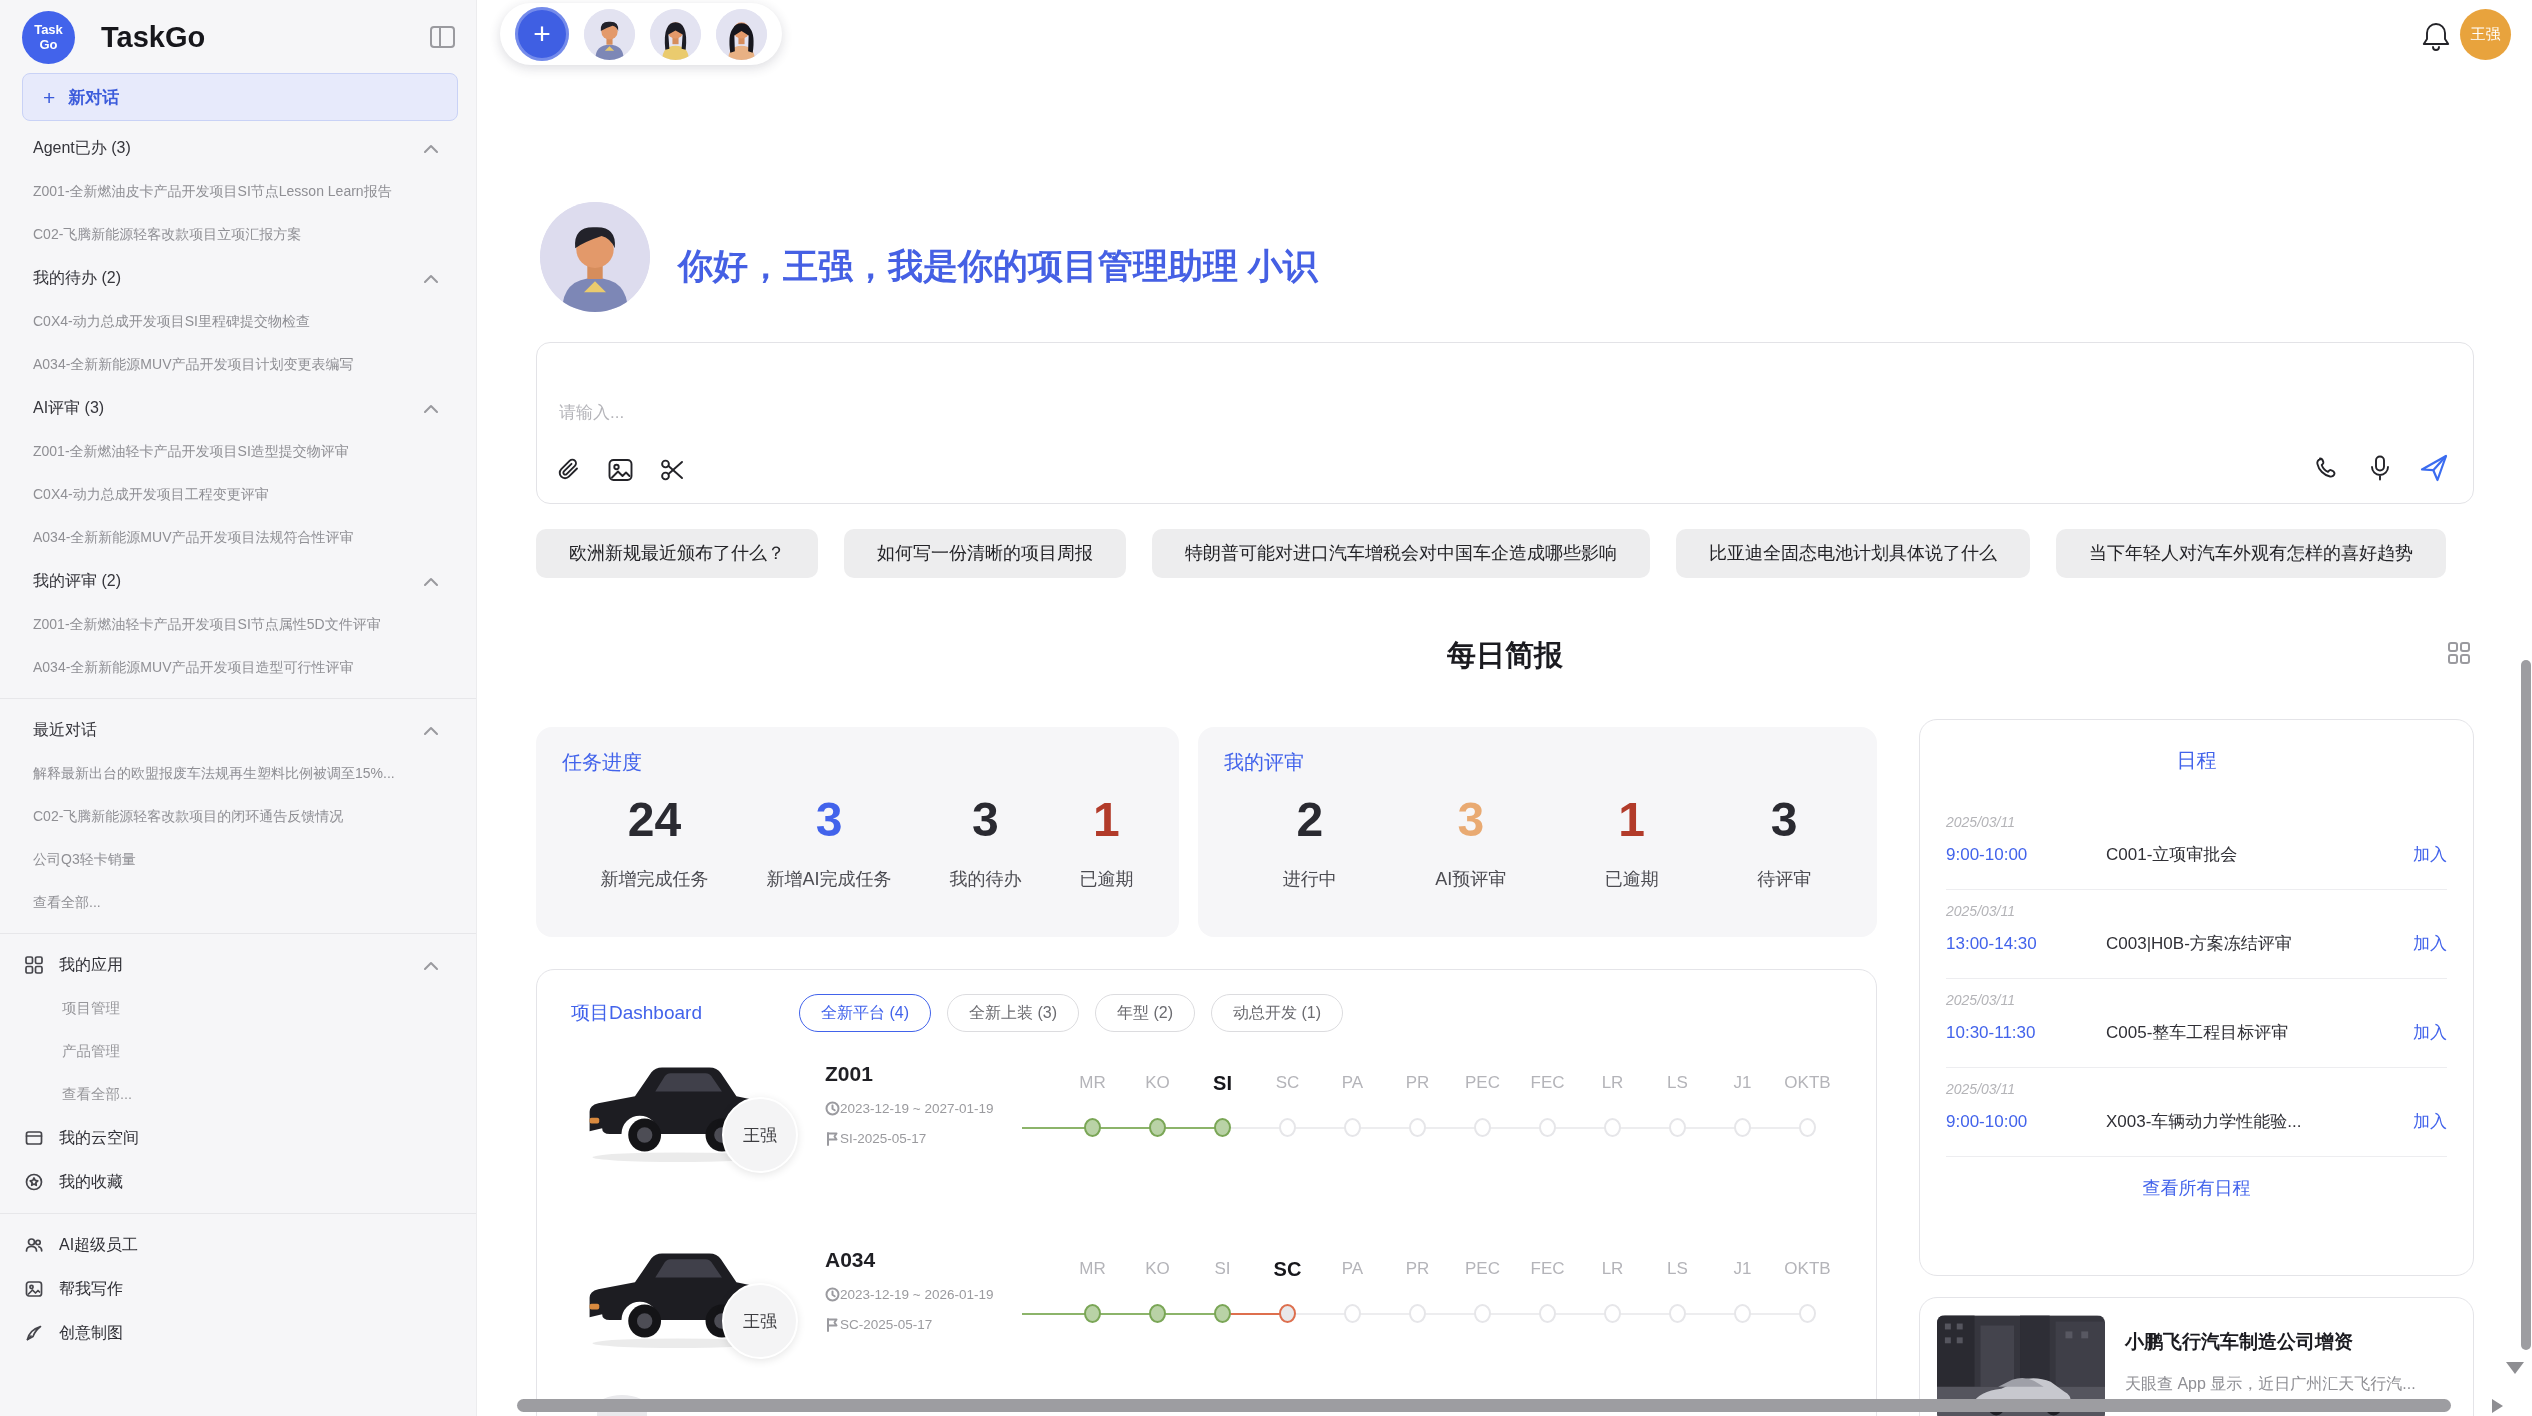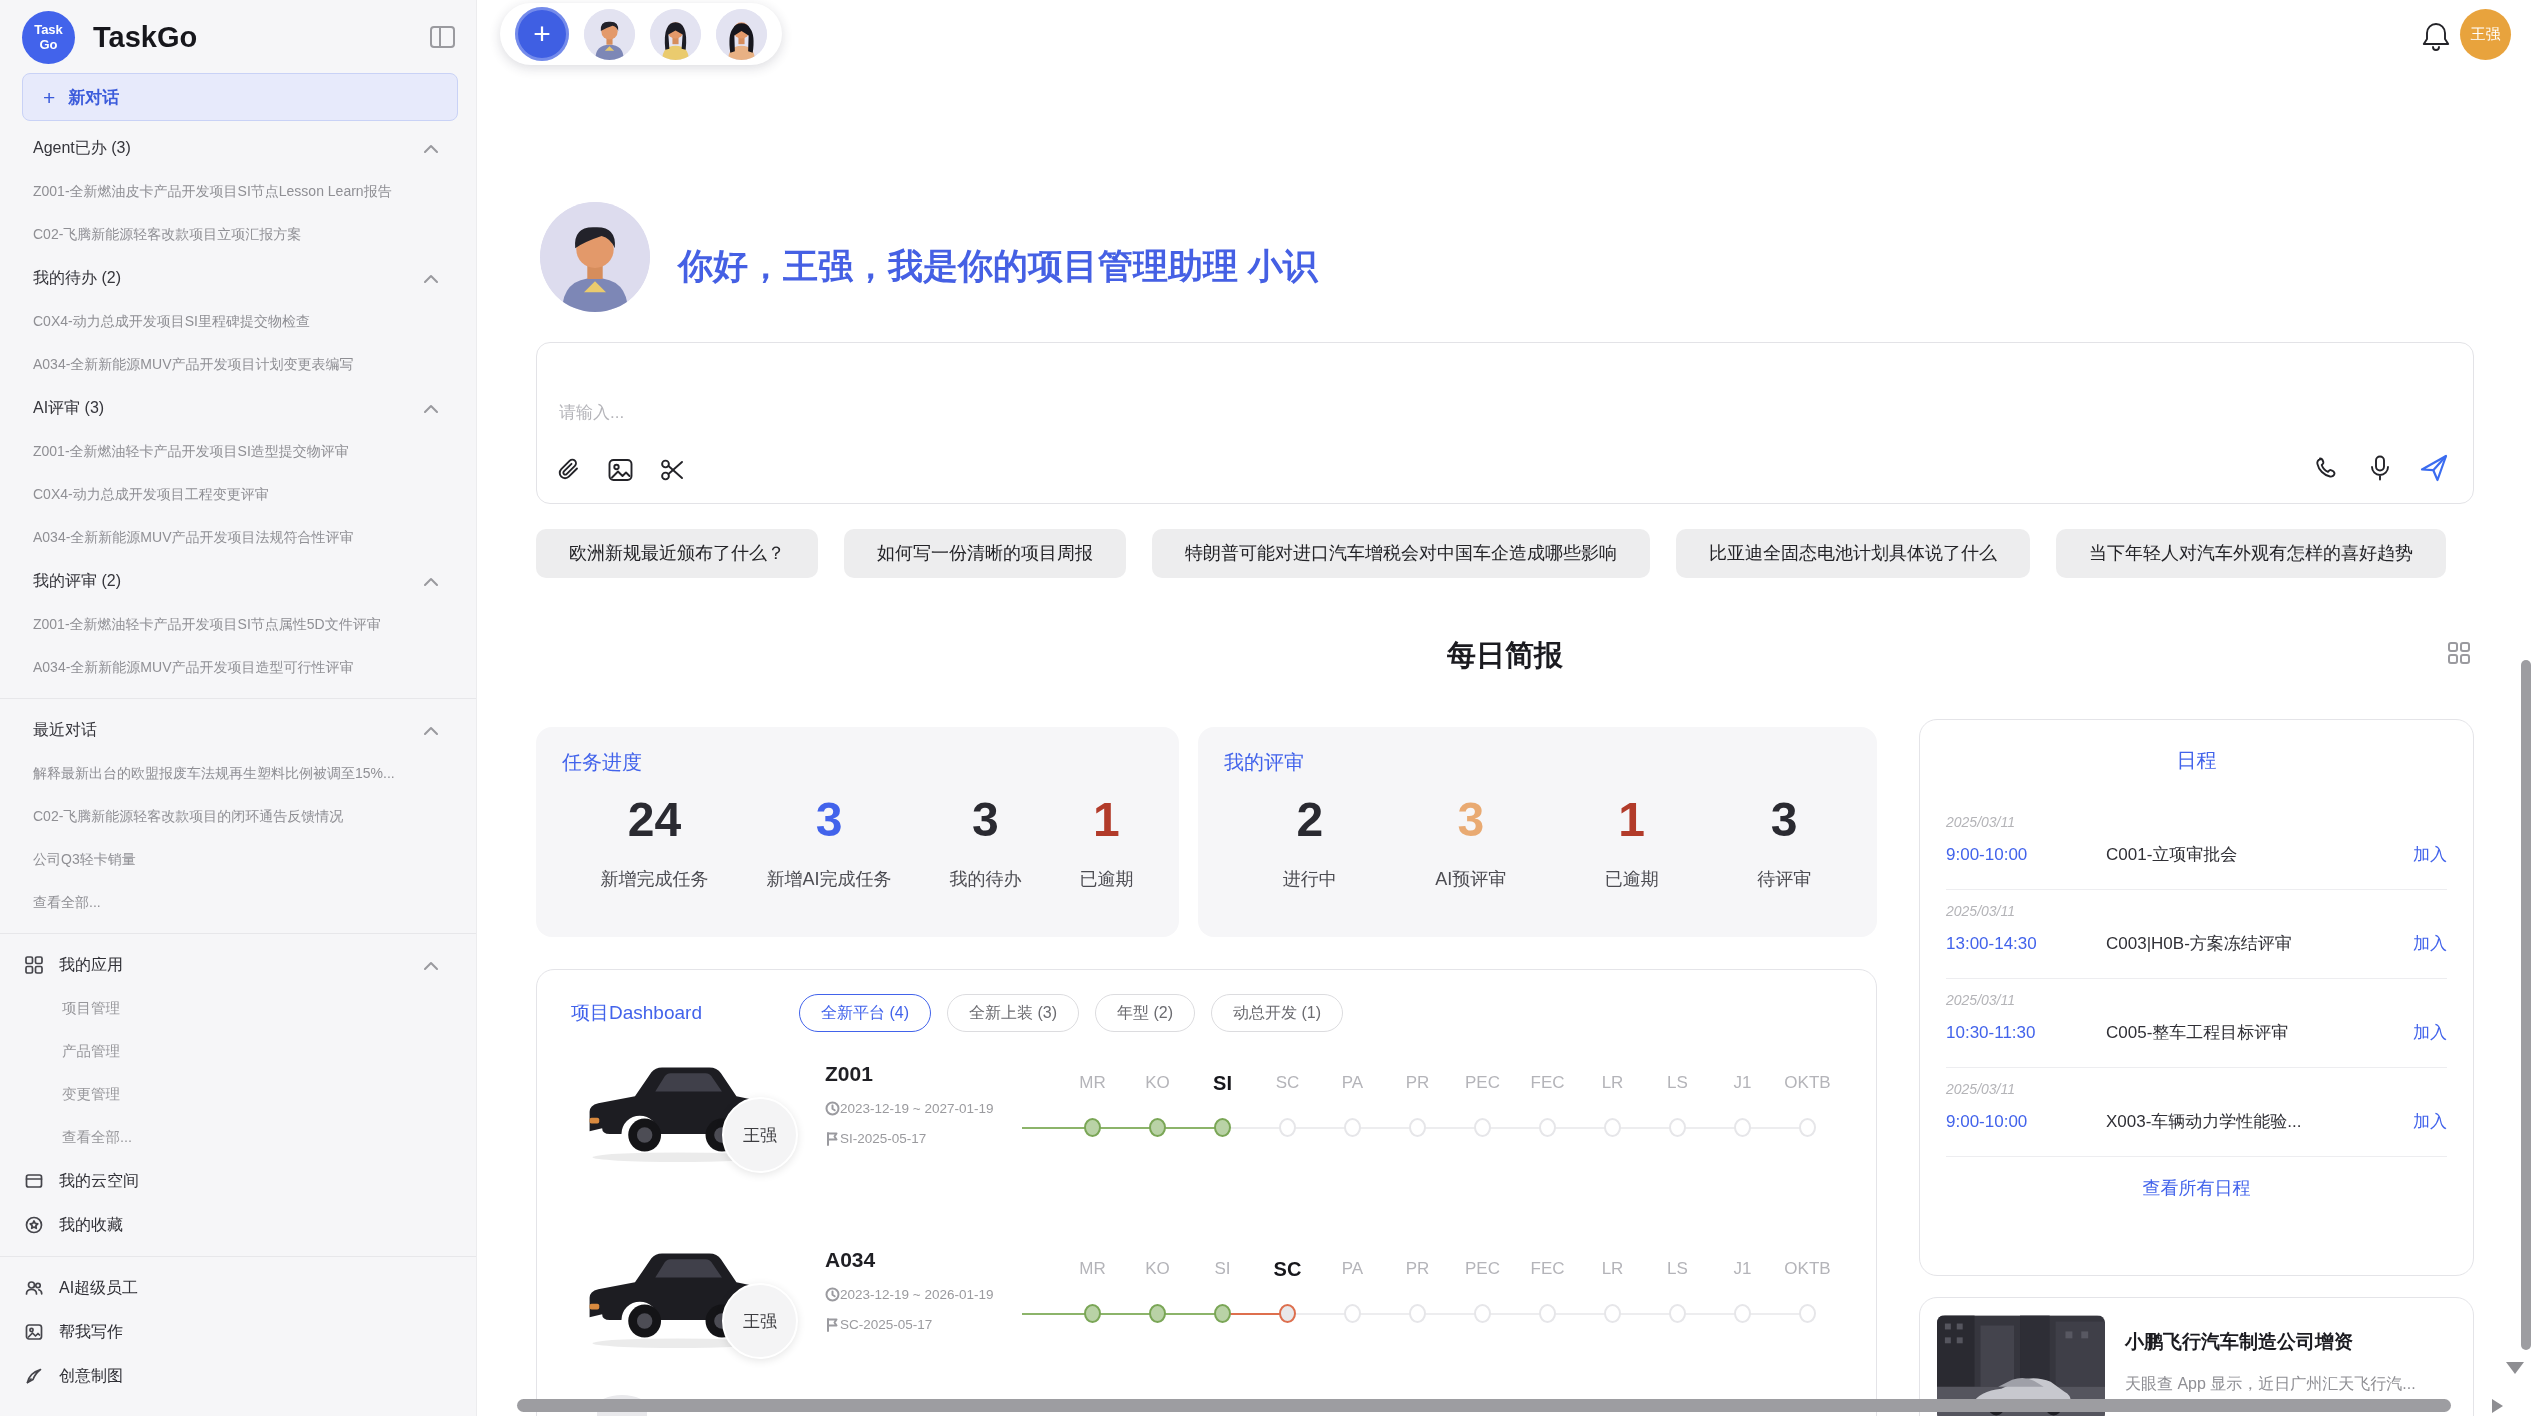--- a/index.html
+++ b/index.html
@@ -3,21 +3,21 @@
 <meta charset="utf-8">
 <style>
   * { margin:0; padding:0; box-sizing:border-box; }
   html,body { width:2532px; height:1416px; overflow:hidden; background:#fff;
     font-family:"Liberation Sans","DejaVu Sans",sans-serif; color:#2a2a30; }
 
   
   .sidebar { position:absolute; left:0; top:0; width:477px; height:1416px;
     background:#f6f6f8; border-right:1px solid #ececee; overflow:hidden; }
   .side-head { position:absolute; top:10px; left:22px; right:20px; height:54px;
-    display:flex; align-items:center; }
+    display:flex; align-items:center;gap:8px; }
   .logo { width:53px; height:53px; border-radius:50%; background:#4263eb; color:#fff;
     display:flex; flex-direction:column; align-items:center; justify-content:center;
     font-size:13px; line-height:15px; font-weight:600; flex:none; }
   .app-title { font-size:29px; font-weight:700; color:#17171c; margin-left:18px; flex:1; }
   .icon-btn { background:none; border:none; cursor:pointer; padding:0; display:flex; align-items:center; }
   .new-chat { position:absolute; top:73px; left:22px; width:436px; height:48px;
     background:#e7eafb; border:1px solid #c9d2f6; border-radius:8px;
     display:flex; align-items:center; gap:13px; padding-left:20px;
     color:#3b5bdb; font-size:17px; font-weight:600; cursor:pointer; }
   .plus-glyph { font-size:21px; font-weight:400; line-height:1; }
@@ -232,21 +232,20 @@
           <rect class="st" x="2" y="11.5" width="6.5" height="6.5" rx="1.5"></rect>
           <rect class="st" x="11.5" y="11.5" width="6.5" height="6.5" rx="1.5"></rect>
         </svg>
       <span class="grow">我的应用</span>
       <svg width="14" height="9" viewBox="0 0 14 9">
           <polyline class="stg" points="1,8 7,2 13,8"></polyline>
         </svg>
     </div>
     <div class="sub-item">项目管理</div>
     <div class="sub-item">产品管理</div>
-    <div class="sub-item">变更管理</div>
     <div class="sub-item">查看全部...</div>
 
     <div class="nav-row">
       <svg class="s-icon" viewBox="0 0 20 20">
           <rect class="st" x="2.5" y="4" width="15" height="12" rx="2"></rect>
           <line class="st" x1="2.5" y1="8" x2="17.5" y2="8"></line>
         </svg>
       <span class="grow">我的云空间</span>
     </div>
     <div class="nav-row">

